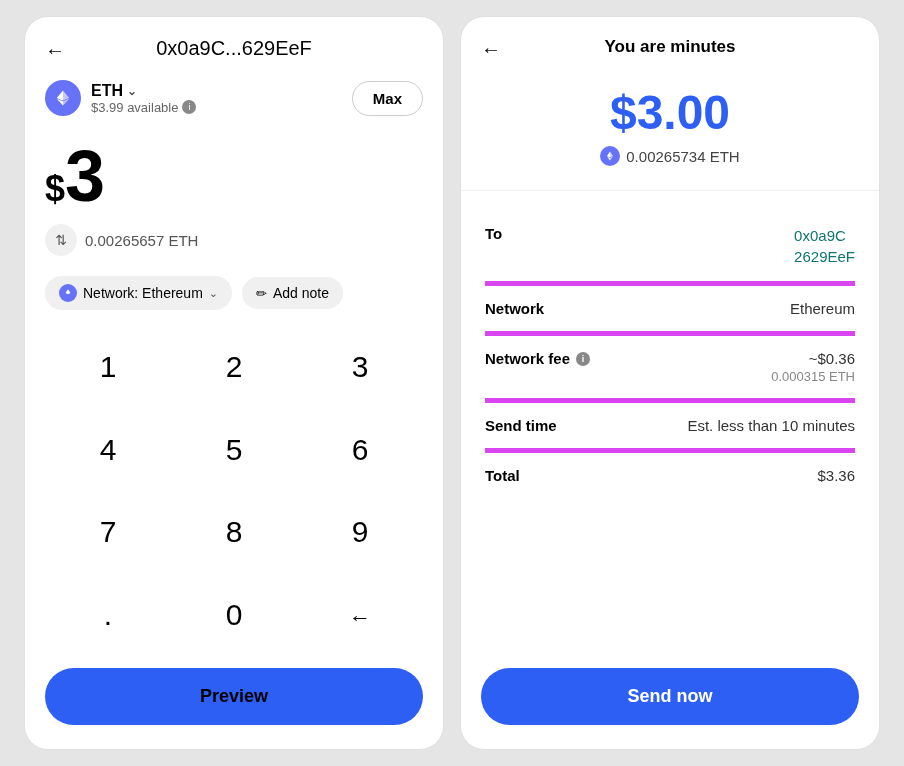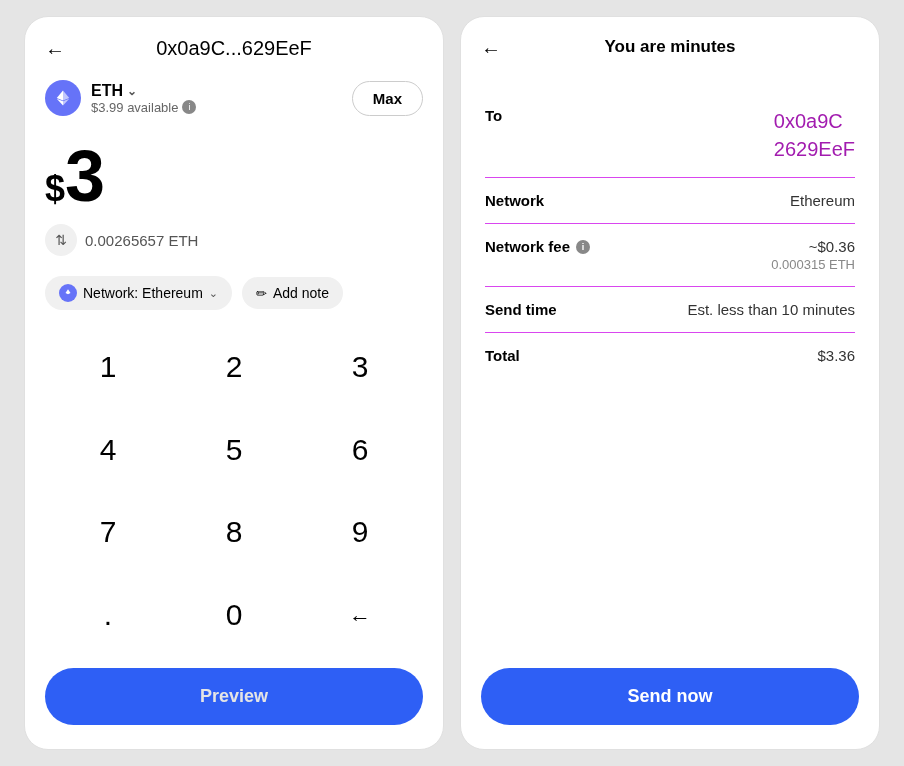--- a/index.html
+++ b/index.html
@@ -240,21 +240,21 @@
     .numpad-key.backspace {
       font-size: 22px;
     }
 
     .preview-btn-container {
       padding: 12px 20px 24px;
     }
     .preview-btn {
       width: 100%;
       background: #2e5ff5;
-      color: #e5e5e5;
+      color: #000000;
       border: none;
       border-radius: 30px;
       padding: 18px;
       font-size: 18px;
       font-weight: 600;
       cursor: pointer;
     }
 
     
     .screen-right {}
@@ -300,21 +300,21 @@
       display: flex;
       flex-direction: column;
       gap: 0;
       flex: 1;
     }
     .detail-row {
       display: flex;
       justify-content: space-between;
       align-items: flex-start;
       padding: 14px 0;
-      border-bottom: 1px solid #d946ef;
+      border-bottom: 5px solid #d946ef;
     }
     .detail-row:last-child {
       border-bottom: none;
     }
     .detail-label {
       font-size: 15px;
       font-weight: 700;
       color: #000;
       display: flex;
       align-items: center;
@@ -326,22 +326,22 @@
       text-align: right;
     }
     .detail-value-sub {
       font-size: 13px;
       color: #888;
       text-align: right;
       margin-top: 2px;
     }
 
     .to-address {
-      font-size: 20px;
-      color: #a21caf;
+      font-size: 15px;
+      color: #0f766e;
       line-height: 1.4;
       margin-left: 40px;
     }
 
     .send-btn-container {
       padding: 12px 20px 24px;
     }
     .send-btn {
       width: 100%;
       background: #2e5ff5;
@@ -438,20 +438,34 @@
 
   </div>
 
   <div class="screen screen-right">
 
     <div class="confirm-header">
       <span class="back-arrow">←</span>
       <span class="confirm-title">You are minutes</span>
     </div>
 
+    <div class="confirm-amount-section">
+      <div class="confirm-usd">$3.00</div>
+      <div class="confirm-eth-row">
+        <div style="width:20px;height:20px;border-radius:50%;background:#6673f8;display:flex;align-items:center;justify-content:center;">
+          <svg width="12" height="12" viewBox="0 0 32 32" fill="white">
+            <polygon points="16,4 16,20 24,16" opacity="0.7"></polygon>
+            <polygon points="16,4 8,16 16,20"></polygon>
+            <polygon points="16,21 16,28 24,17" opacity="0.7"></polygon>
+            <polygon points="16,21 8,17 16,28"></polygon>
+          </svg>
+        </div>
+        <span class="confirm-eth-text">0.00265734 ETH</span>
+      </div>
+    </div>
 
     <div class="details-section">
 
       <div class="detail-row">
         <div class="detail-label">To</div>
         <div class="to-address">
           <div>0x0a9C</div>
           <div>2629EeF</div>
         </div>
       </div>

